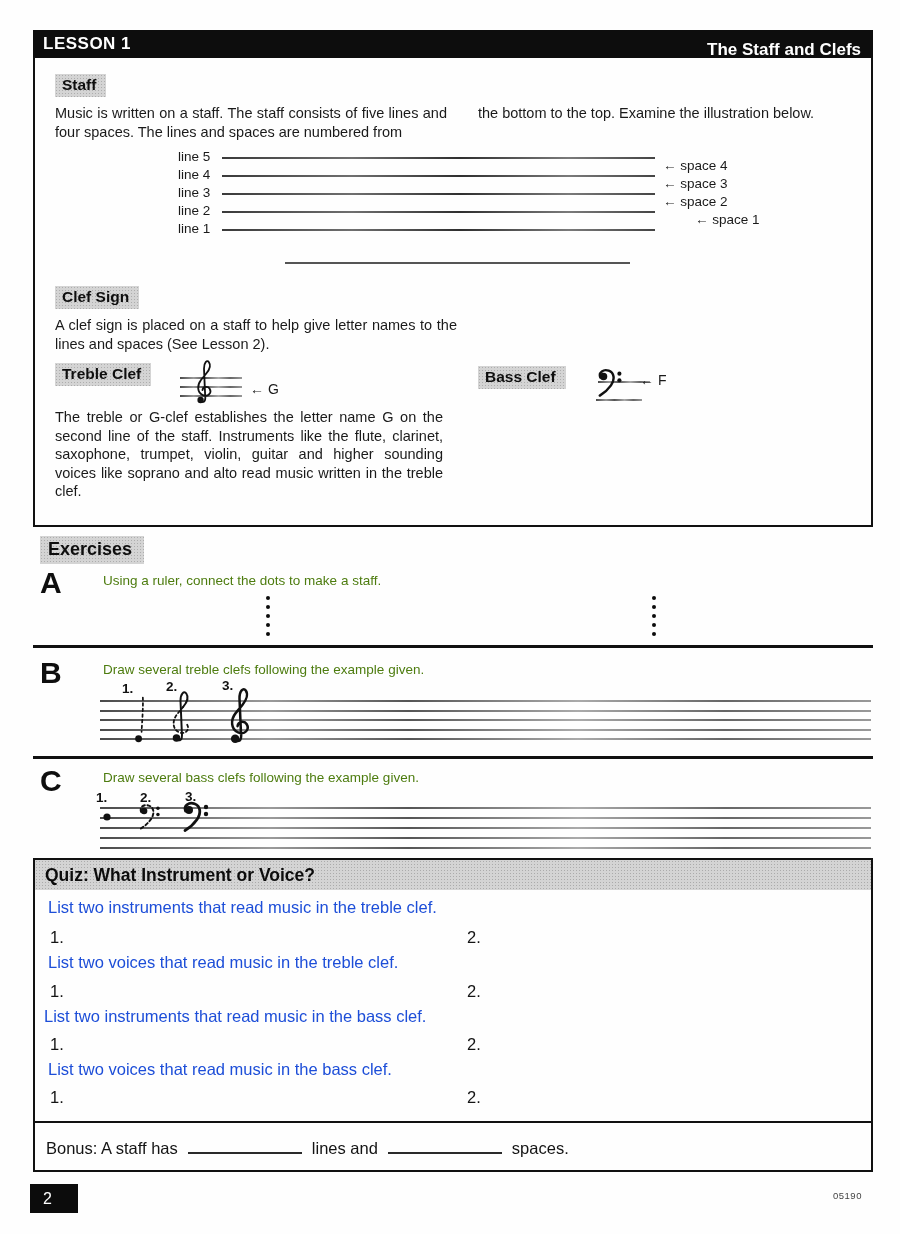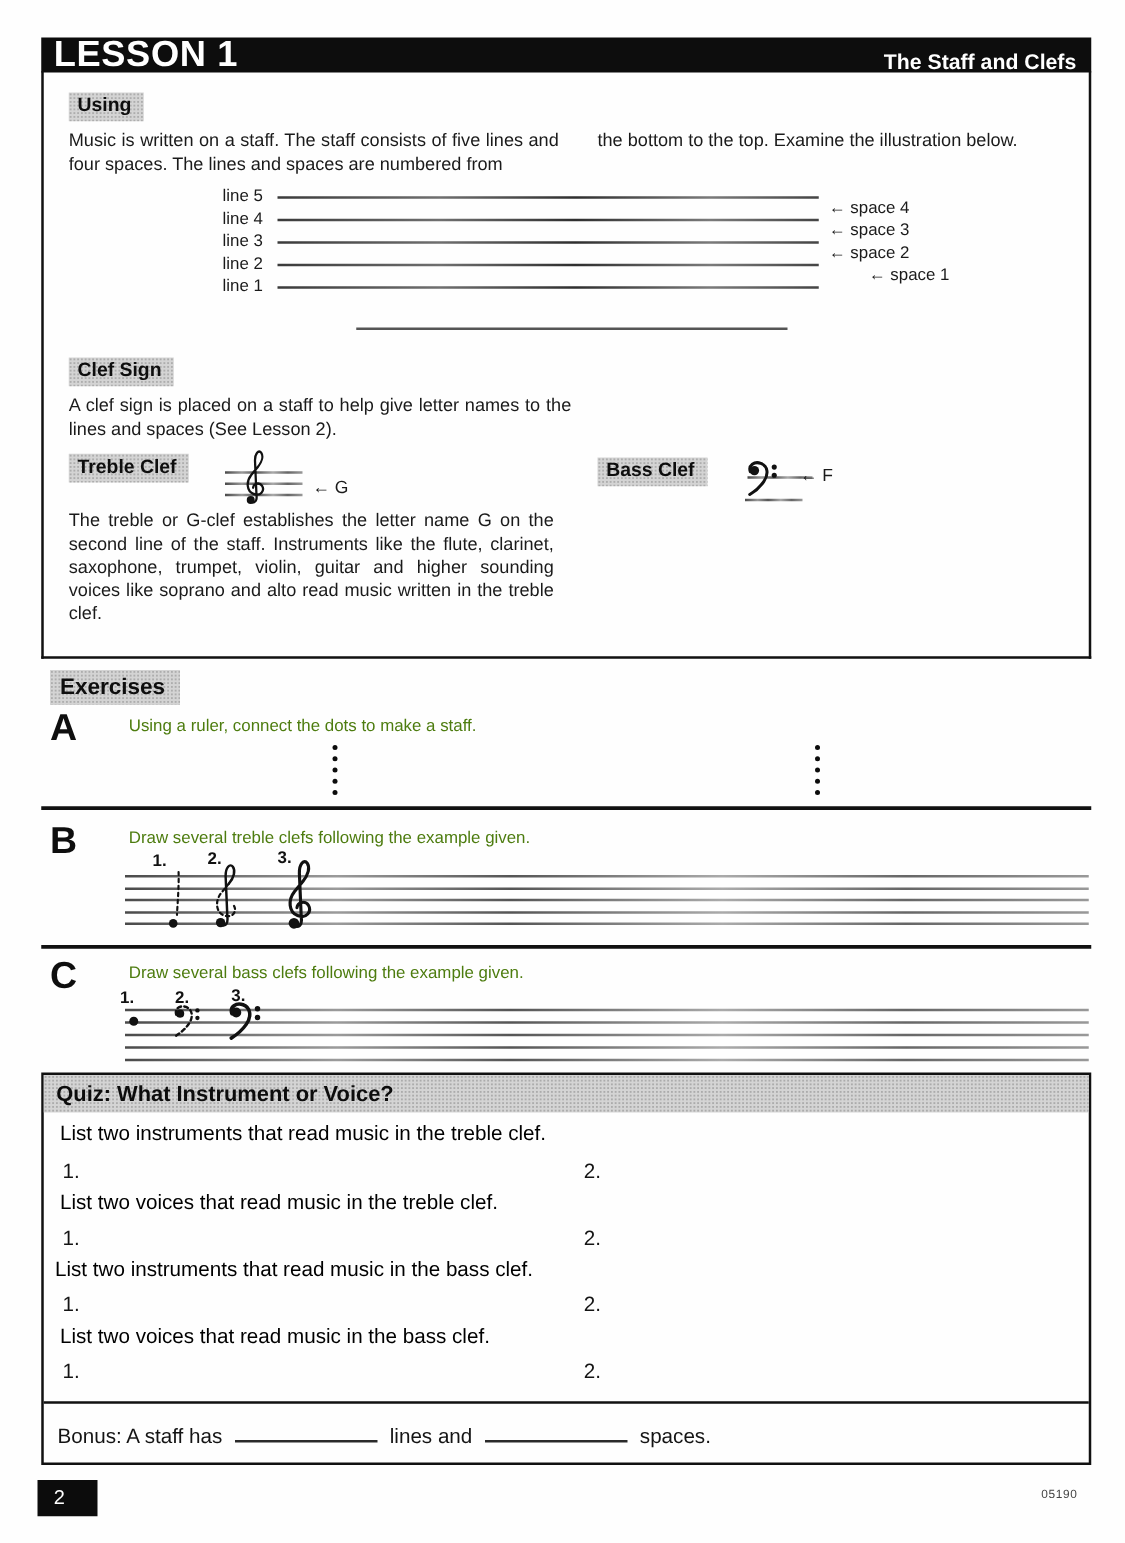--- a/index.html
+++ b/index.html
@@ -7,21 +7,21 @@
   #page {
     position:relative; width:900px; height:1234px; background:#fefefe;
     font-family:"Liberation Sans", sans-serif; color:#151515; overflow:hidden;
   }
   .abs { position:absolute; }
   
   .header-bar {
     left:33px; top:30px; width:840px; height:28px; background:#0d0d0d;
     display:flex; justify-content:space-between; align-items:center; padding:0 12px 0 10px;
   }
-  .lesson-title { color:#fff; font-weight:bold; font-size:29px; letter-spacing:.5px; }
+  .lesson-title { color:#fff; font-weight:bold; font-size:17px; letter-spacing:.5px; }
   .header-right { color:#fff; font-weight:bold; font-size:17px;margin-top:12px; }
   
   .top-box { left:33px; top:57px; width:840px; height:470px; border:2px solid #111; border-top:none; }
   
   .chip {
     display:inline-block; background-color:#d4d4d4;
     background-image:radial-gradient(#adadad 1px, rgba(0,0,0,0) 1px);
     background-size:3px 3px; font-weight:bold; color:#0e0e0e;
     padding:2px 10px 3px 7px; font-size:15.5px;
   }
@@ -38,42 +38,42 @@
   .dotcol .dot { width:4px; height:4px; border-radius:50%; background:#0c0c0c; }
   
   .quiz-box { left:33px; top:858px; width:840px; height:314px; border:2px solid #111; background:#fefefe; }
   .quiz-band {
     left:35px; top:860px; width:836px; height:30px;
     background-color:#d4d4d4;
     background-image:radial-gradient(#ababab 1px, rgba(0,0,0,0) 1px);
     background-size:3px 3px; display:flex; align-items:center; padding-left:10px;
   }
   .quiz-title { font-weight:bold; font-size:17.5px; color:#0c0c0c; }
-  .quiz-q { font-size:16.5px; color:#000000; }
+  .quiz-q { font-size:16.5px; color:#1d4ed8; }
   .quiz-a { font-size:16.5px; color:#141414; }
   .blank { display:inline-block; width:114px; border-bottom:2px solid #2a2a2a; height:16px; }
   .bonus-row { display:flex; align-items:baseline; gap:10px; font-size:16.5px; color:#141414; }
   .pagenum-box { left:30px; top:1184px; width:48px; height:29px; background:#0c0c0c; color:#fff;
     display:flex; align-items:center; padding-left:13px; font-size:16px; }
   .catalog { font-size:9.5px; color:#444; letter-spacing:.5px; }
   svg { display:block; }
 </style>
 </head>
 <body>
 
 <div id="page">
 
   <div class="abs header-bar">
     <span class="lesson-title">LESSON 1</span>
     <span class="header-right">The Staff and Clefs</span>
   </div>
 
   <div class="abs top-box"></div>
 
-  <span class="abs chip" style="left:55px; top:74px;">Using</span>
+  <span class="abs chip" style="left:55px; top:74px;">Staff</span>
 
   <div class="abs body-text" style="left:55px; top:104px; width:392px;">Music is written on a staff. The staff consists of five lines and four spaces. The lines and spaces are numbered from</div>
   <div class="abs body-text" style="left:478px; top:104px; width:388px;">the bottom to the top. Examine the illustration below.</div>
 
   <div>
     <span class="abs small-label" style="left:178px; top:149px;">line 5</span>
     <span class="abs small-label" style="left:178px; top:167px;">line 4</span>
     <span class="abs small-label" style="left:178px; top:185px;text-align:right;">line 3</span>
     <span class="abs small-label" style="left:178px; top:203px;">line 2</span>
     <span class="abs small-label" style="left:178px; top:221px;">line 1</span>

